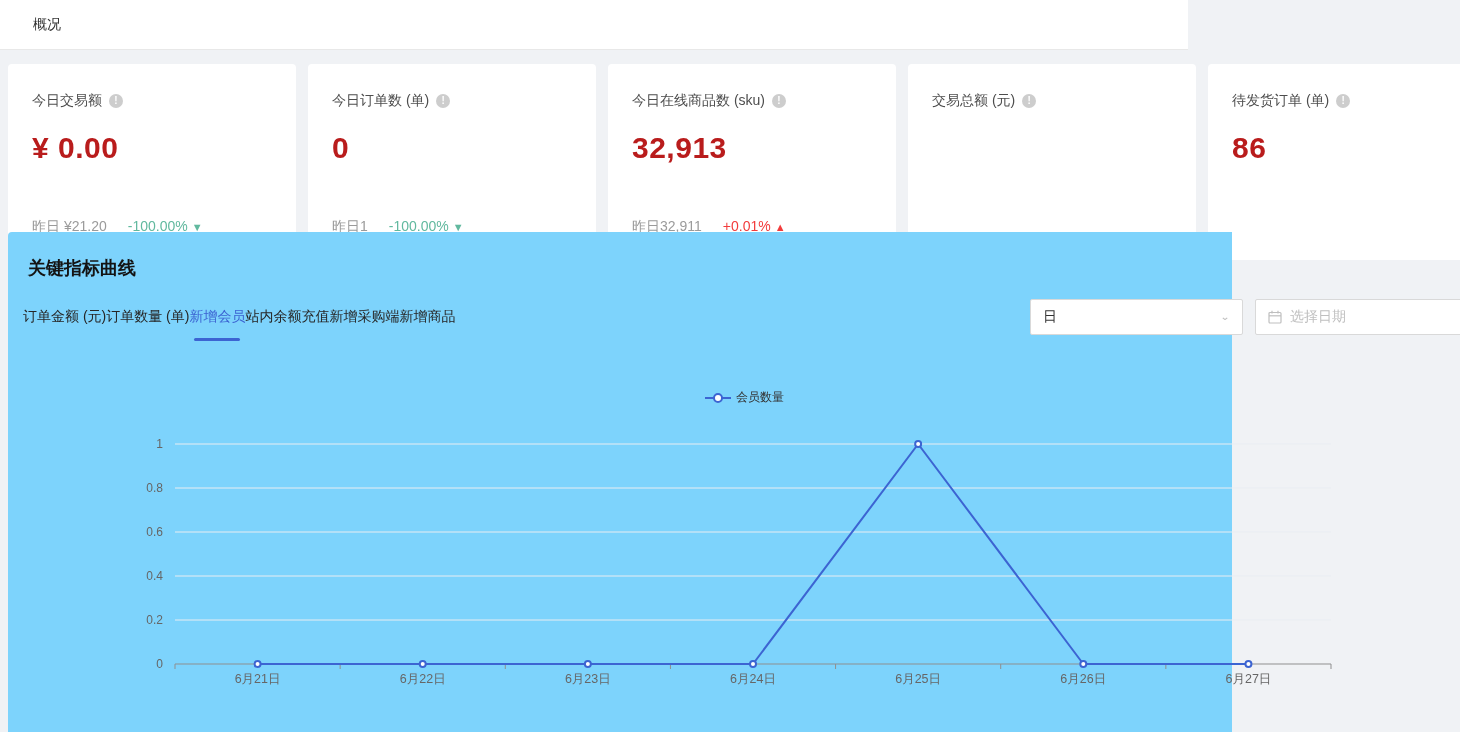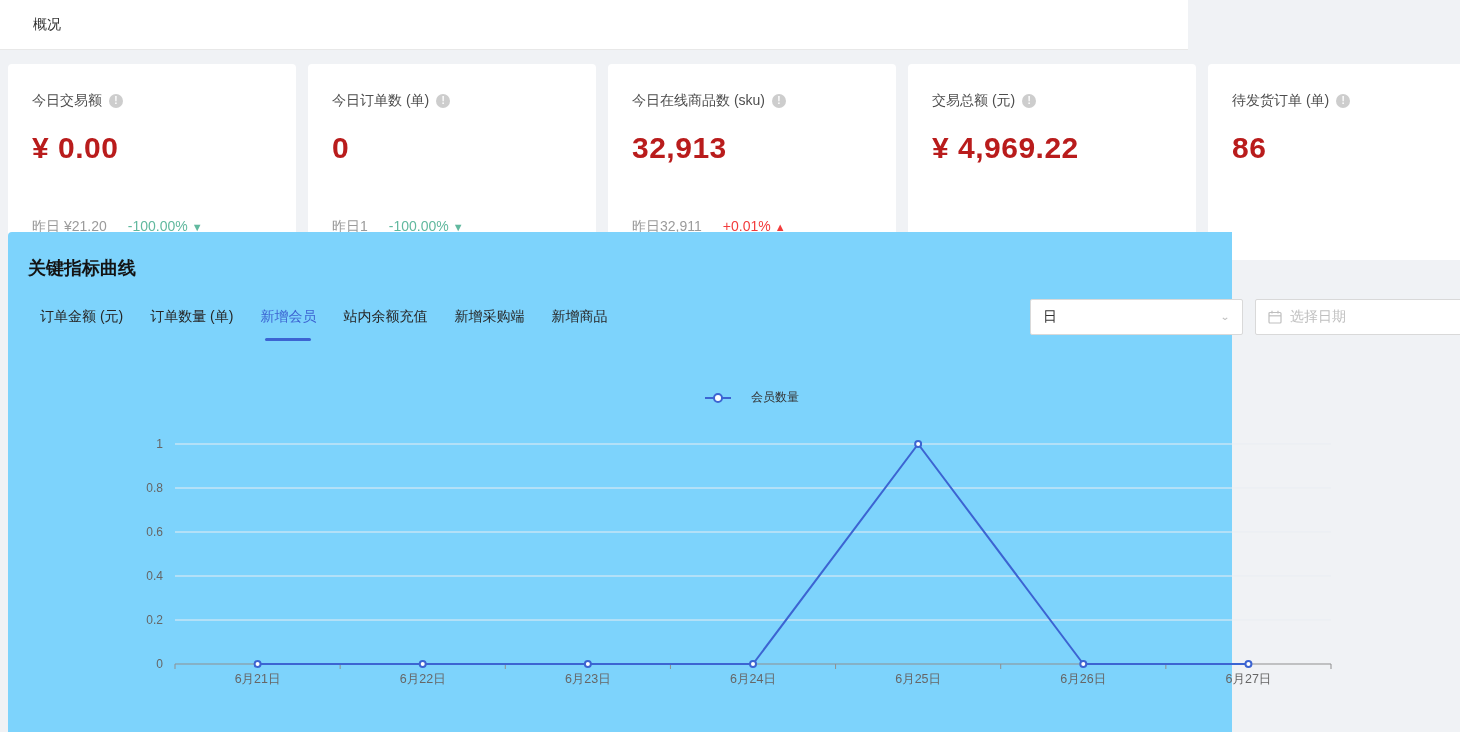--- a/index.html
+++ b/index.html
@@ -40,21 +40,21 @@
   .trend-arrow.up { color:#f23c3c; }
   
   .panel {
     position:absolute; top:232px; left:8px; width:1224px; height:500px;
     background:#7dd3fc; border-radius:4px 0 0 0;
   }
   .panel-title {
     position:absolute; top:24px; left:20px;
     font-size:18px; font-weight:bold; color:#141414;
   }
-  .tabs { position:absolute; top:76px; left:32px; display:flex; gap:27px; }
+  .tabs { position:absolute; top:76px; left:15px; display:flex; }
   .tab {
     position:relative; font-size:14px; color:#262626; cursor:pointer;
     padding-bottom:15px; white-space:nowrap;
   }
   .tab.active { color:#3c64d2; }
   .tab.active::after {
     content:""; position:absolute; left:5px; right:5px; bottom:0; height:3px;
     border-radius:2px; background:#3c64d2;
   }
   .period-select {
@@ -67,21 +67,21 @@
   .date-picker {
     position:absolute; top:67px; left:1247px; width:213px; height:36px;
     border:1px solid #d9d9d9; border-radius:2px; background:#fff;
     display:flex; align-items:center; gap:8px; padding:0 12px; cursor:text;
   }
   .date-picker .placeholder { font-size:14px; color:#bfbfbf;text-align:center; }
   .calendar-icon { flex:none; display:flex; }
   
   .legend {
     position:absolute; top:157px; left:697px;
-    display:flex; align-items:center; gap:20px; cursor:pointer;
+    display:flex; align-items:center; gap:5px; cursor:pointer;
   }
   .legend-label { font-size:12px; color:#333; }
   
   .chart-svg { position:absolute; top:400px; left:0; }
 </style>
 </head>
 <body>
 
 <div class="page">
 
@@ -118,21 +118,20 @@
       <div class="card-value">32,913</div>
       <div class="card-sub">
         <span class="yesterday">昨日32,911</span><span class="change-value up">+0.01%</span><span class="trend-arrow up">▲</span>
       </div>
     </div>
     <div class="stat-card">
       <div class="card-label-row">
         <span>交易总额 (元)</span>
         <span class="info-icon">!</span>
       </div>
-      <div class="card-value">¥ 4,969.22</div>
       <div class="card-sub">
         <span class="yesterday"></span><span class="change-value"></span><span class="trend-arrow"></span>
       </div>
     </div>
     <div class="stat-card">
       <div class="card-label-row">
         <span>待发货订单 (单)</span>
         <span class="info-icon">!</span>
       </div>
       <div class="card-value">86</div>

